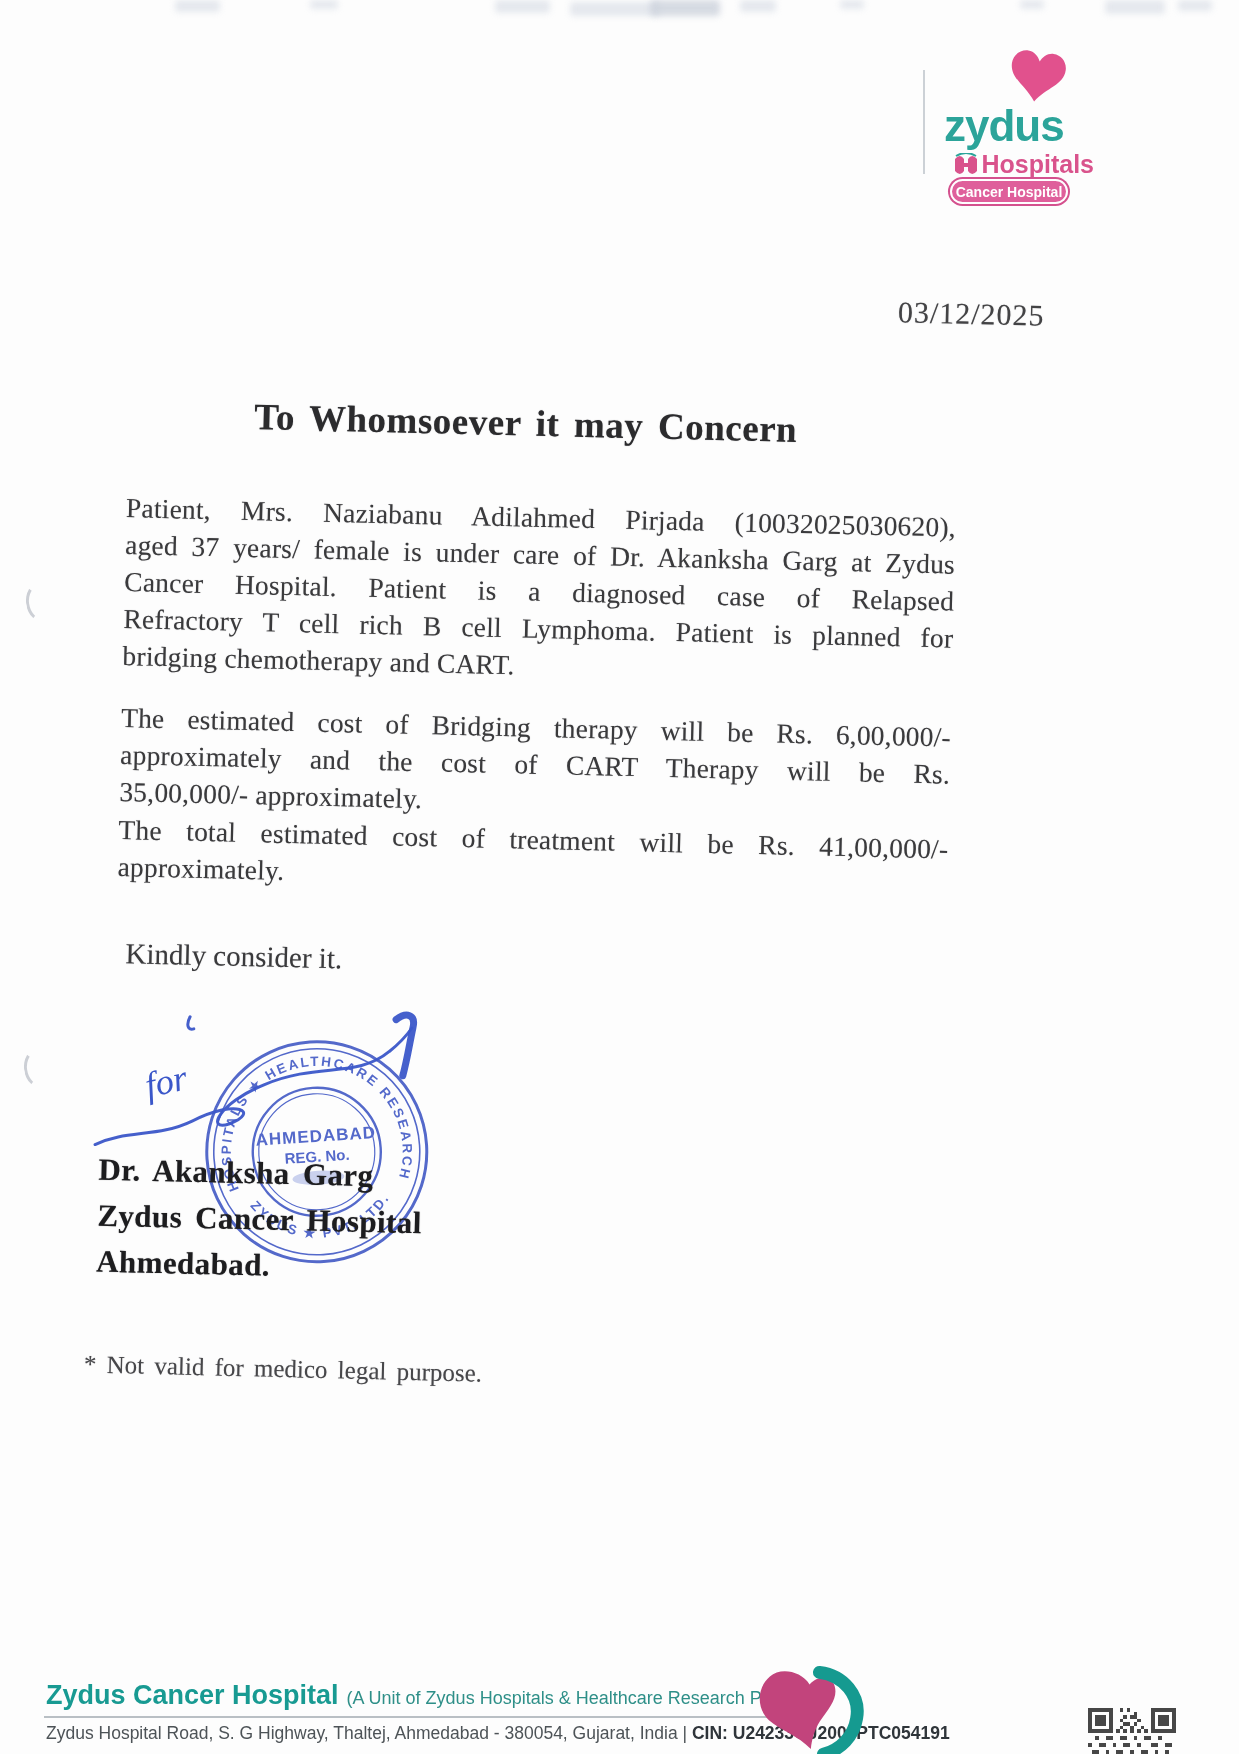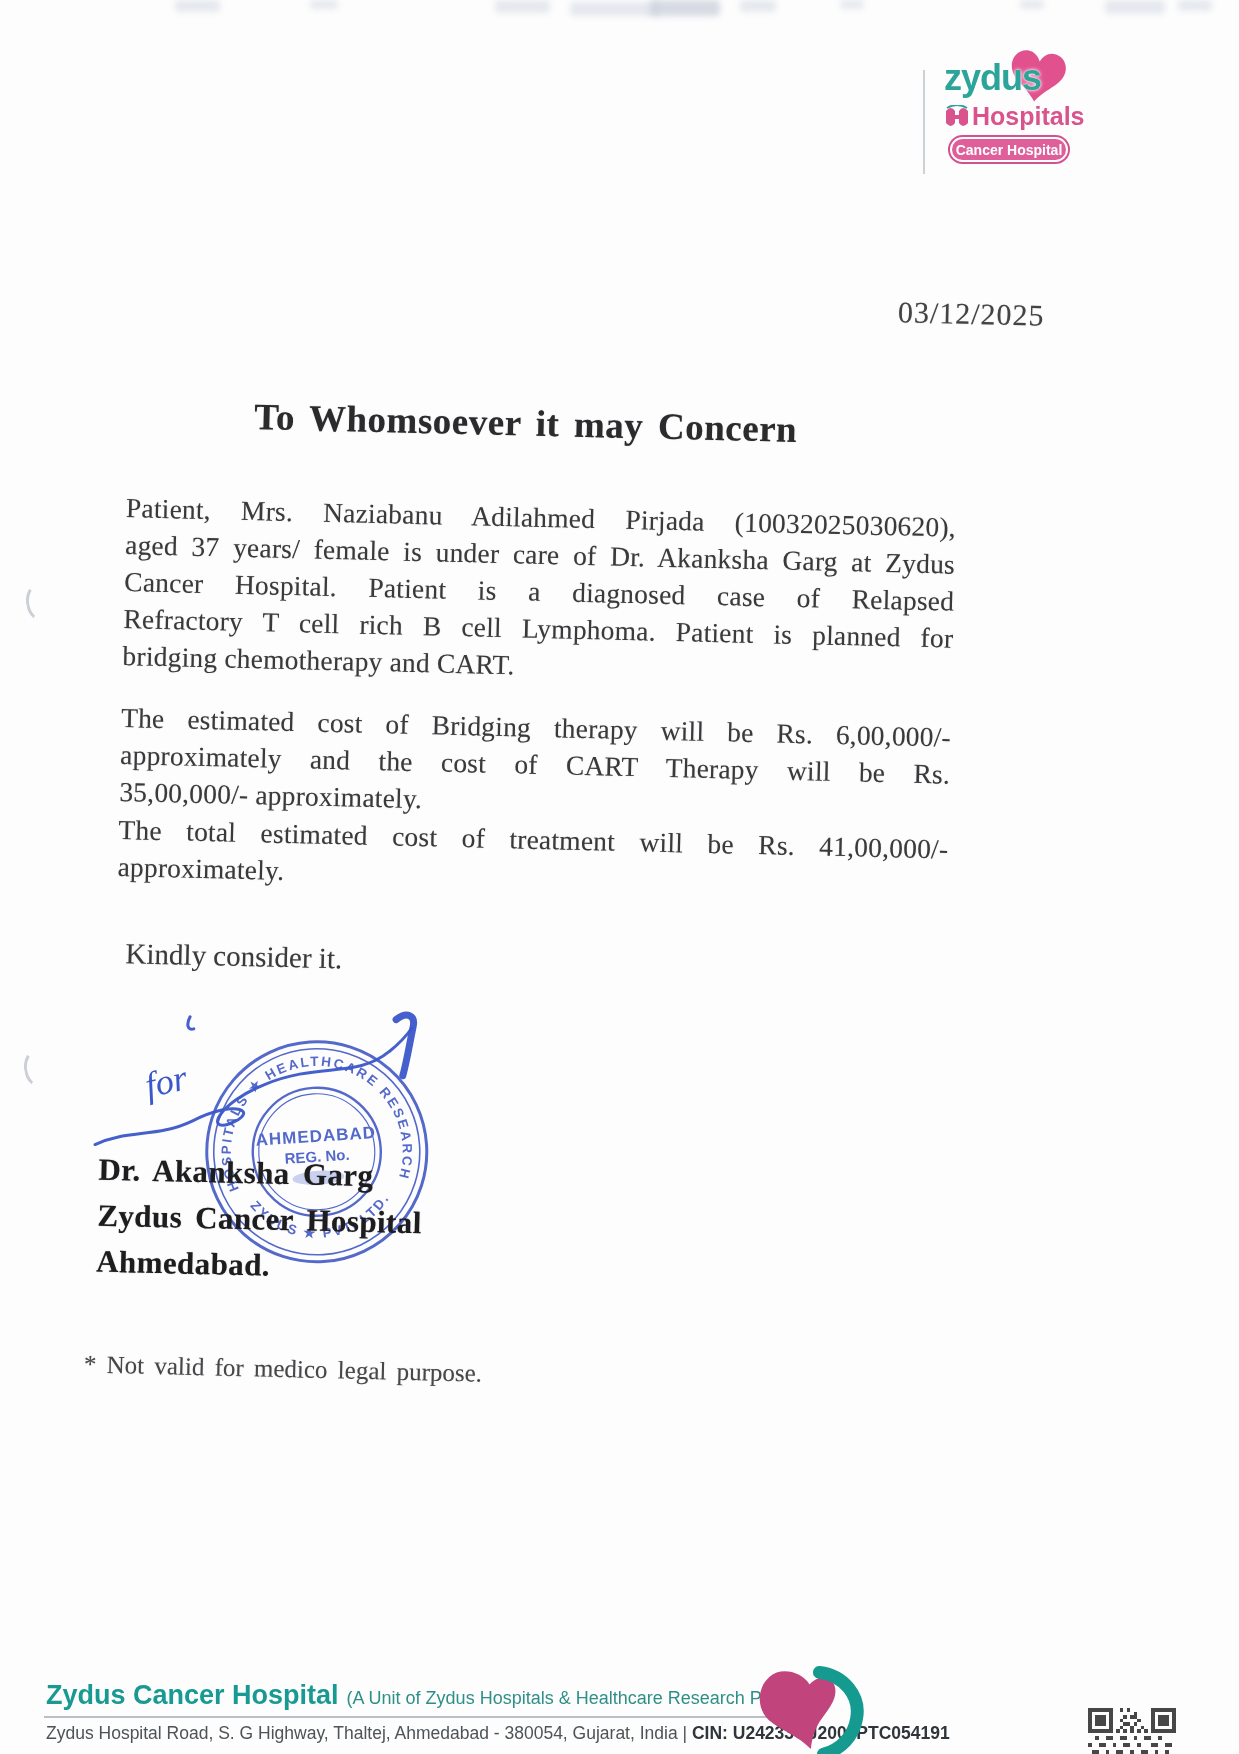--- a/index.html
+++ b/index.html
@@ -13,30 +13,30 @@
     position:absolute;width:26px;height:34px;border:3px solid transparent;
     border-left-color:#c4c8cf;border-radius:50%;opacity:.85;transform:rotate(-8deg);
   }
   
   .hdr-divider{position:absolute;left:923px;top:70px;width:2px;height:104px;background:#ccd1d6;}
   .nabh{position:absolute;left:806px;top:62px;}
   .zydus-lockup{position:absolute;left:944px;top:58px;width:150px;}
   .z-heart{position:absolute;left:62px;top:-8px;}
   .z-word{
     position:relative;display:block;font-family:"Liberation Sans",sans-serif;
-    font-weight:bold;font-size:36px;line-height:40px;letter-spacing:-1px;
-    color:#2ca49a;text-shadow:0 0 4px #ffffff,0 0 2px #ffffff;
-  }
-  .z-hosp-row{position:relative;display:flex;align-items:center;gap:2px;margin-top:4px;}
+    font-weight:bold;font-size:44px;line-height:40px;letter-spacing:-1px;
+    color:#2ca49a;text-shadow:0 0 4px #ffffff,0 0 2px #ffffff;margin-top:48px;
+  }
+  .z-hosp-row{position:relative;display:flex;align-items:center;gap:2px;margin-top:4px;justify-content:flex-end;}
   .z-hosp{
     font-family:"Liberation Sans",sans-serif;font-weight:bold;font-size:25px;
     color:#d9538c;letter-spacing:0px;
   }
   .z-badge{
-    position:relative;margin-top:6px;margin-left:6px;width:118px;height:25px;border-radius:13px;
+    position:relative;margin-top:0;margin-left:6px;width:118px;height:25px;border-radius:13px;
     background:#df5f9b;box-shadow:inset 0 0 0 2px #ffffff,0 0 0 2px #d4518e;
     display:flex;align-items:center;justify-content:center;
     font-family:"Liberation Sans",sans-serif;font-weight:bold;font-size:14px;color:#ffffff;
   }
   
   .skew{position:absolute;left:0;top:0;width:1239px;height:1754px;transform:rotate(1.35deg);transform-origin:0 0;}
   .date{
     position:absolute;left:905px;top:274px;font-size:30px;color:#434345;
     letter-spacing:1px;text-shadow:0 0 1px rgba(70,70,75,.4);
   }

